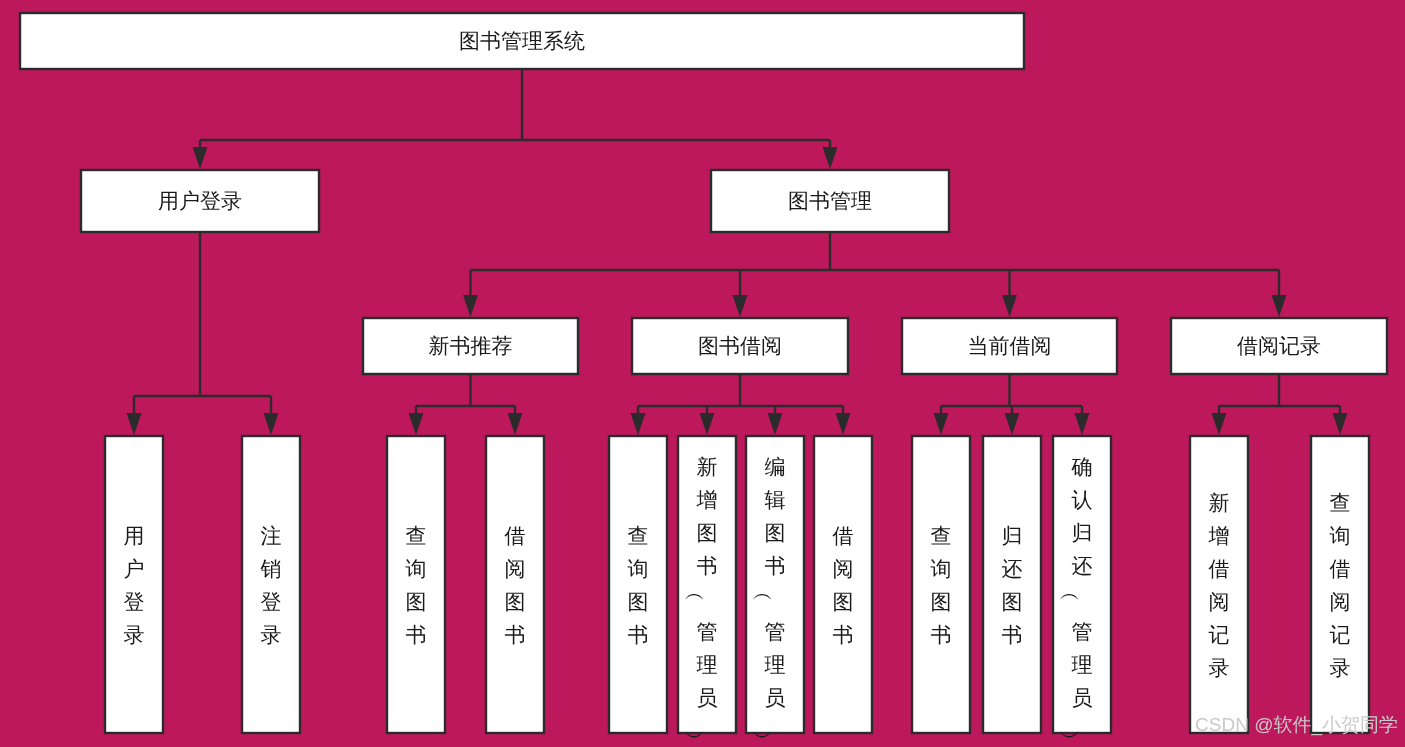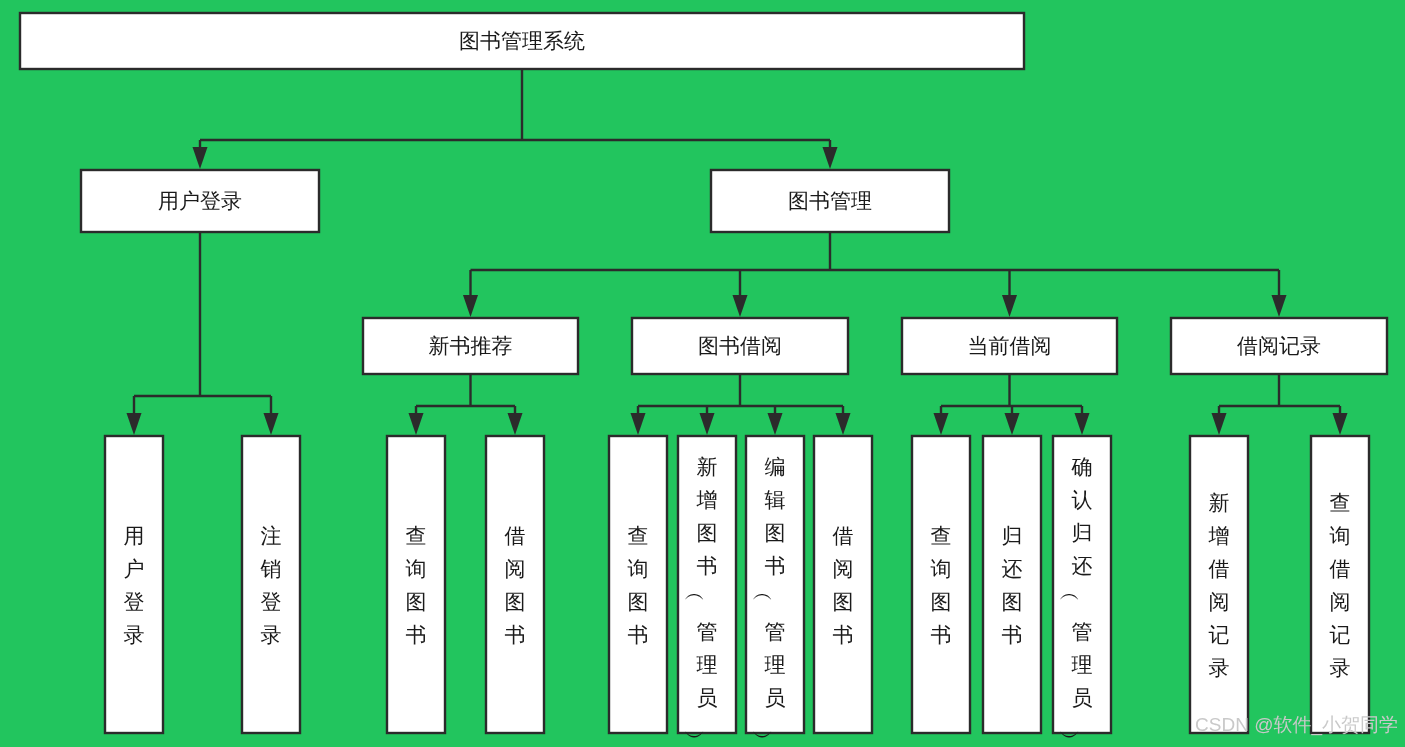--- a/index.html
+++ b/index.html
@@ -7,21 +7,21 @@
     padding: 0;
     background: #ffffff;
   }
   body {
     font-family: "Liberation Sans", "DejaVu Sans", sans-serif;
   }
   #diagram-root {
     position: relative;
     width: 1405px;
     height: 747px;
-    background: #22c55e;
+    background: #be185d;
     overflow: hidden;
   }
   svg#tree-svg {
     position: absolute;
     left: 0;
     top: 0;
     width: 1405px;
     height: 747px;
     display: block;
   }

